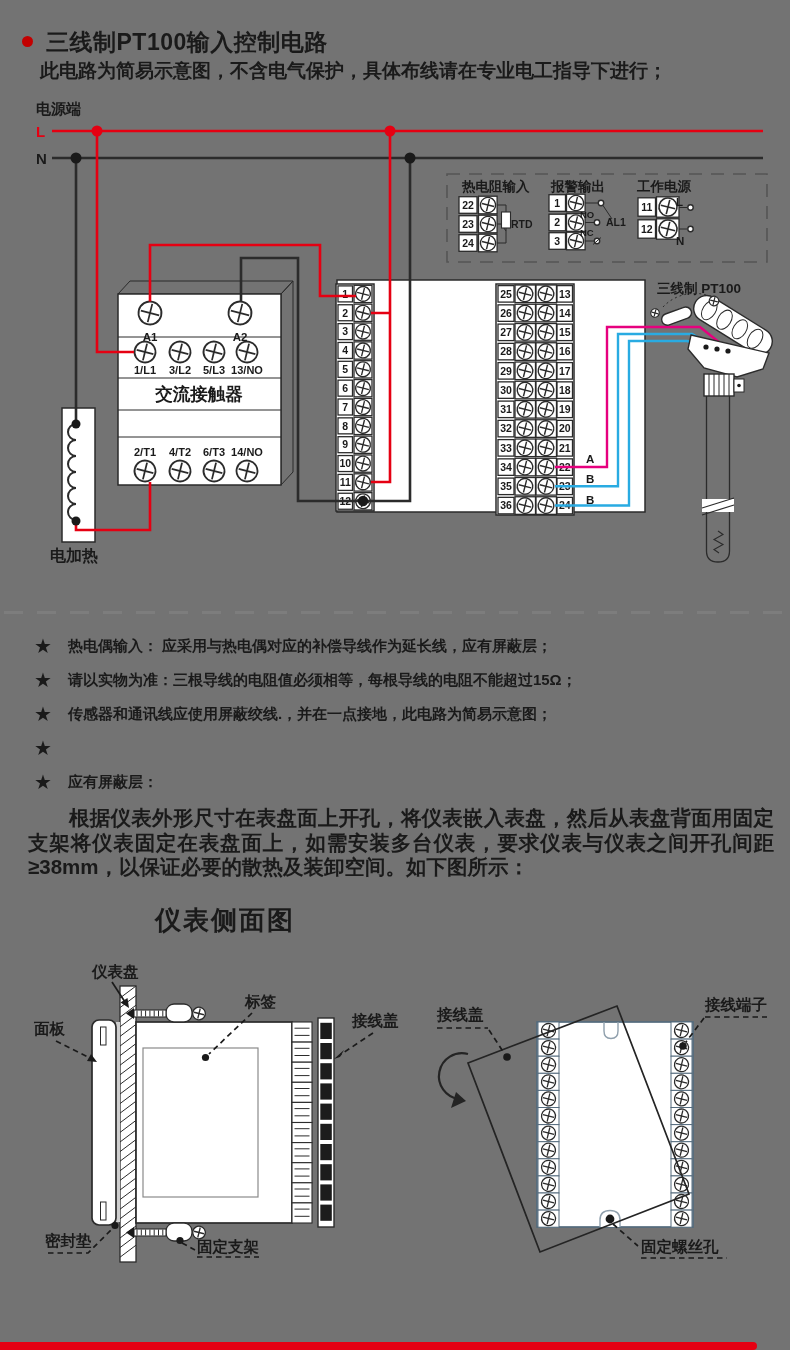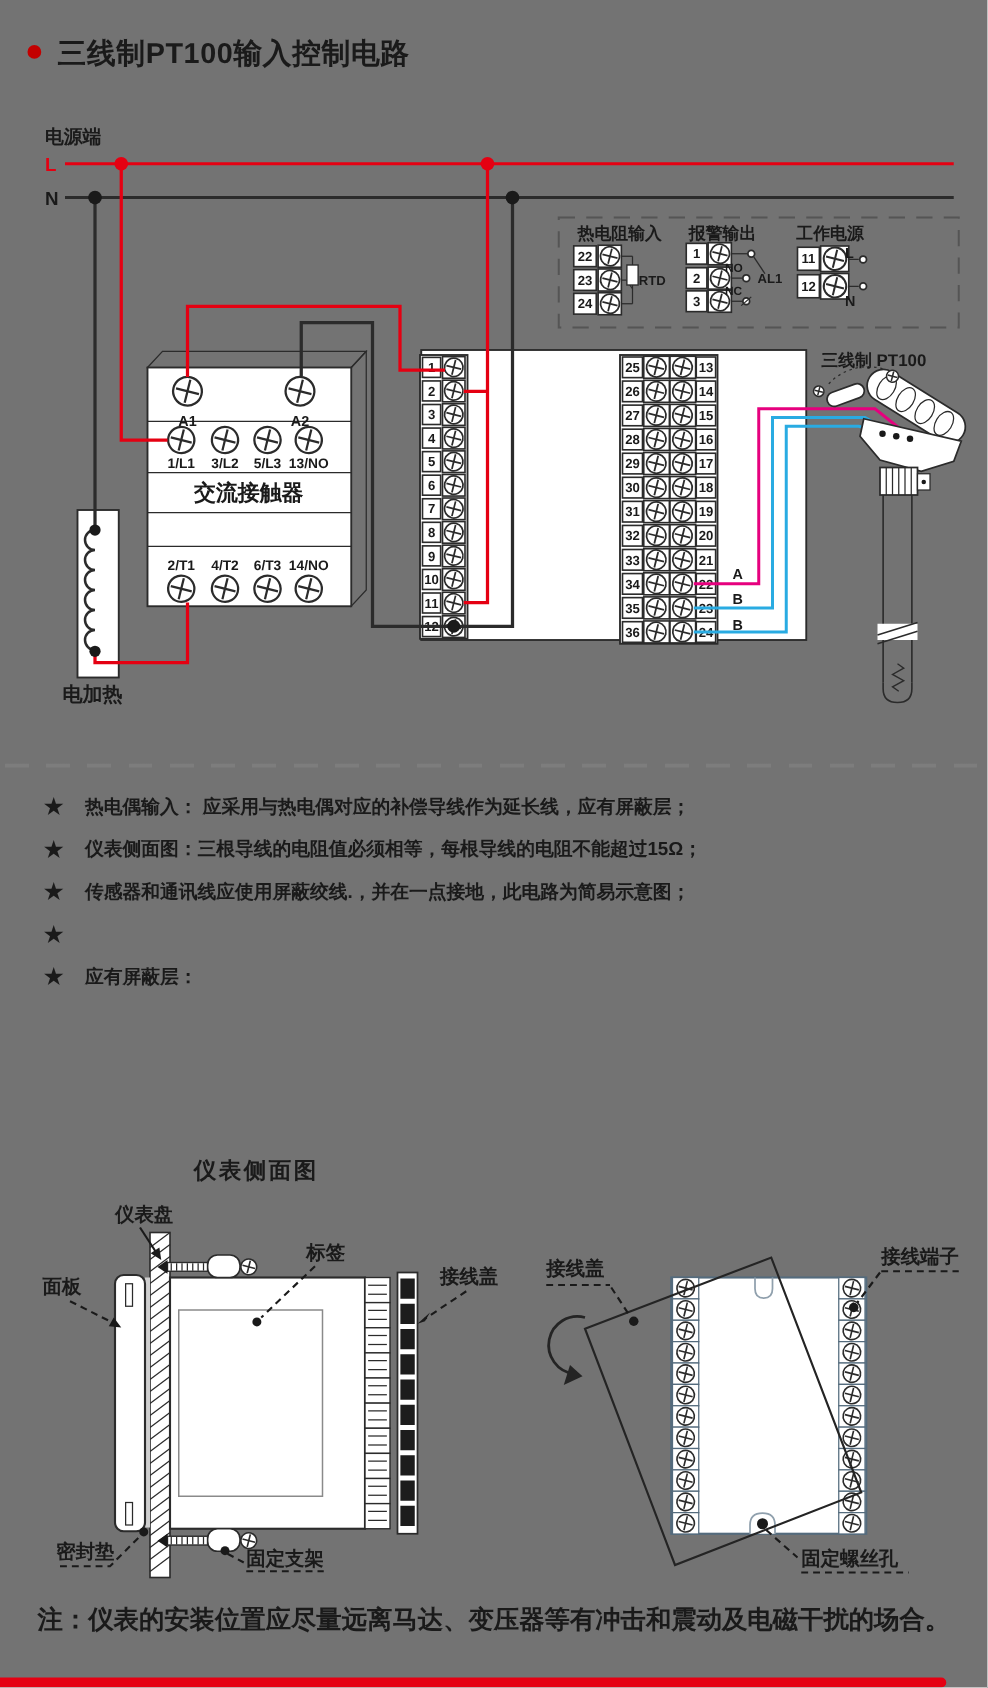--- a/index.html
+++ b/index.html
@@ -13,21 +13,21 @@
   .h-title{font-size:23px;font-weight:bold;letter-spacing:.5px;}
   .h-sub{font-size:19px;font-weight:bold;}
   .sep{position:absolute;left:4px;top:611px;width:782px;height:3px;
        background:repeating-linear-gradient(90deg,#7d7d7d 0 19px,transparent 19px 33px);}
   .star-list{position:absolute;left:34px;top:634px;width:740px;}
   .star-row{display:flex;margin-bottom:10px;line-height:24px;}
   .star{font-size:20px;margin-right:16px;line-height:24px;}
   .star-text{font-size:15px;font-weight:bold;}
   .para{position:absolute;left:28px;top:806px;width:746px;font-size:20.5px;font-weight:bold;
         line-height:24.5px;text-indent:2em;text-align:justify;}
-  .sv-title{position:absolute;left:155px;top:924px;font-size:18px;font-weight:bold;
+  .sv-title{position:absolute;left:155px;top:903px;font-size:26px;font-weight:bold;
             font-family:"DejaVu Serif","Liberation Serif",serif;letter-spacing:2px;}
   .foot{position:absolute;left:30px;top:1281px;width:740px;font-size:20.3px;font-weight:bold;}
   .red-bar{position:absolute;left:0;top:1342px;width:757px;height:8px;background:var(--bar,#e50012);
            border-radius:0 4px 4px 0;}
   .cl{fill:#fff;stroke:#2b2b2b;stroke-width:1.3;}
   .cl2{fill:#fff;stroke:#2b2b2b;stroke-width:1.5;}
   .thin{fill:none;stroke:#2b2b2b;stroke-width:1.4;}
   .thin1{fill:none;stroke:#2b2b2b;stroke-width:1;}
   .thin2{fill:#fff;stroke:#2b2b2b;stroke-width:1.4;}
   .wire-red{stroke:var(--red,#e50012);stroke-width:2.6;fill:none;}
@@ -40,20 +40,21 @@
   .rcl{fill:#fff;stroke:var(--rear,#546b7d);stroke-width:1;}
 </style>
 </head>
 <body>
 
 <div class="page">
 
   <div class="abs" style="left:22px;top:27px;">
     <span class="bullet"></span><span class="h-title">三线制PT100输入控制电路</span>
   </div>
+  <div class="abs h-sub" style="left:40px;top:58px;">此电路为简易示意图，不含电气保护，具体布线请在专业电工指导下进行；</div>
 
   <svg id="circuit" viewBox="0 95 790 512" style="left:0;top:95px;width:790px;height:512px">
 
     <g id="gCont">
       <polygon points="118,294 130,281 293,281 281,294" class="thin1"></polygon>
       <polygon points="281,294 293,281 293,472 281,485" class="thin1"></polygon>
       <rect x="118" y="294" width="163" height="191" class="cl2"></rect>
       <line x1="118" y1="337" x2="281" y2="337" class="thin1"></line>
       <line x1="118" y1="378" x2="281" y2="378" class="thin1"></line>
       <line x1="118" y1="410" x2="281" y2="410" class="thin1"></line>
@@ -602,35 +603,36 @@
 
   <div class="sep"></div>
 
   <div class="star-list">
     <div class="star-row">
       <span class="star">★</span>
       <span class="star-text">热电偶输入： 应采用与热电偶对应的补偿导线作为延长线，应有屏蔽层；</span>
       </div>
     <div class="star-row">
       <span class="star">★</span>
-      <span class="star-text">仪表侧面图：三根导线的电阻值必须相等，每根导线的电阻不能超过15Ω；</span>
+      <span class="star-text">请以实物为准：三根导线的电阻值必须相等，每根导线的电阻不能超过15Ω；</span>
       </div>
     <div class="star-row">
       <span class="star">★</span>
       <span class="star-text">传感器和通讯线应使用屏蔽绞线.，并在一点接地，此电路为简易示意图；</span>
       </div>
     <div class="star-row">
       <span class="star">★</span>
       </div>
     <div class="star-row">
       <span class="star">★</span>
       <span class="star-text">应有屏蔽层：</span>
       </div>
   </div>
 
+  <div class="para">根据仪表外形尺寸在表盘面上开孔，将仪表嵌入表盘，然后从表盘背面用固定支架将仪表固定在表盘面上，如需安装多台仪表，要求仪表与仪表之间开孔间距≥38mm，以保证必要的散热及装卸空间。如下图所示：</div>
 
   <div class="sv-title">仪表侧面图</div>
 
   <svg id="sideview" viewBox="0 950 430 330" style="left:0;top:950px;width:430px;height:330px">
     <rect x="120" y="986" width="16" height="276" class="cl"></rect>
     <g id="gHatch">
         <line x1="120" y1="998" x2="136" y2="986" stroke="#2b2b2b" stroke-width="1"></line>
         <line x1="120" y1="1007.6" x2="136" y2="995.6" stroke="#2b2b2b" stroke-width="1"></line>
         <line x1="120" y1="1017.2" x2="136" y2="1005.2" stroke="#2b2b2b" stroke-width="1"></line>
         <line x1="120" y1="1026.8" x2="136" y2="1014.8" stroke="#2b2b2b" stroke-width="1"></line>
@@ -922,15 +924,14 @@
     <text x="437" y="1020" font-size="15.5">接线盖</text>
     <path d="M437,1028 H488 M489,1030 L504,1053" class="dl"></path>
     <circle cx="507" cy="1057" r="3.8" class="dt"></circle>
     <text x="705" y="1010" font-size="15.5">接线端子</text>
     <path d="M705,1017 H767 M704,1018 L686,1042" class="dl"></path>
     <circle cx="683" cy="1046" r="3.8" class="dt"></circle>
     <text x="641" y="1252" font-size="15.5">固定螺丝孔</text>
     <path d="M613,1224 L638,1246 M641,1258 H727" class="dl"></path>
   </svg>
 
-  <div class="foot">注：仪表的安装位置应尽量远离马达、变压器等有冲击和震动及电磁干扰的场合。</div>
   <div class="red-bar"></div>
 </div>
 
 </body></html>

